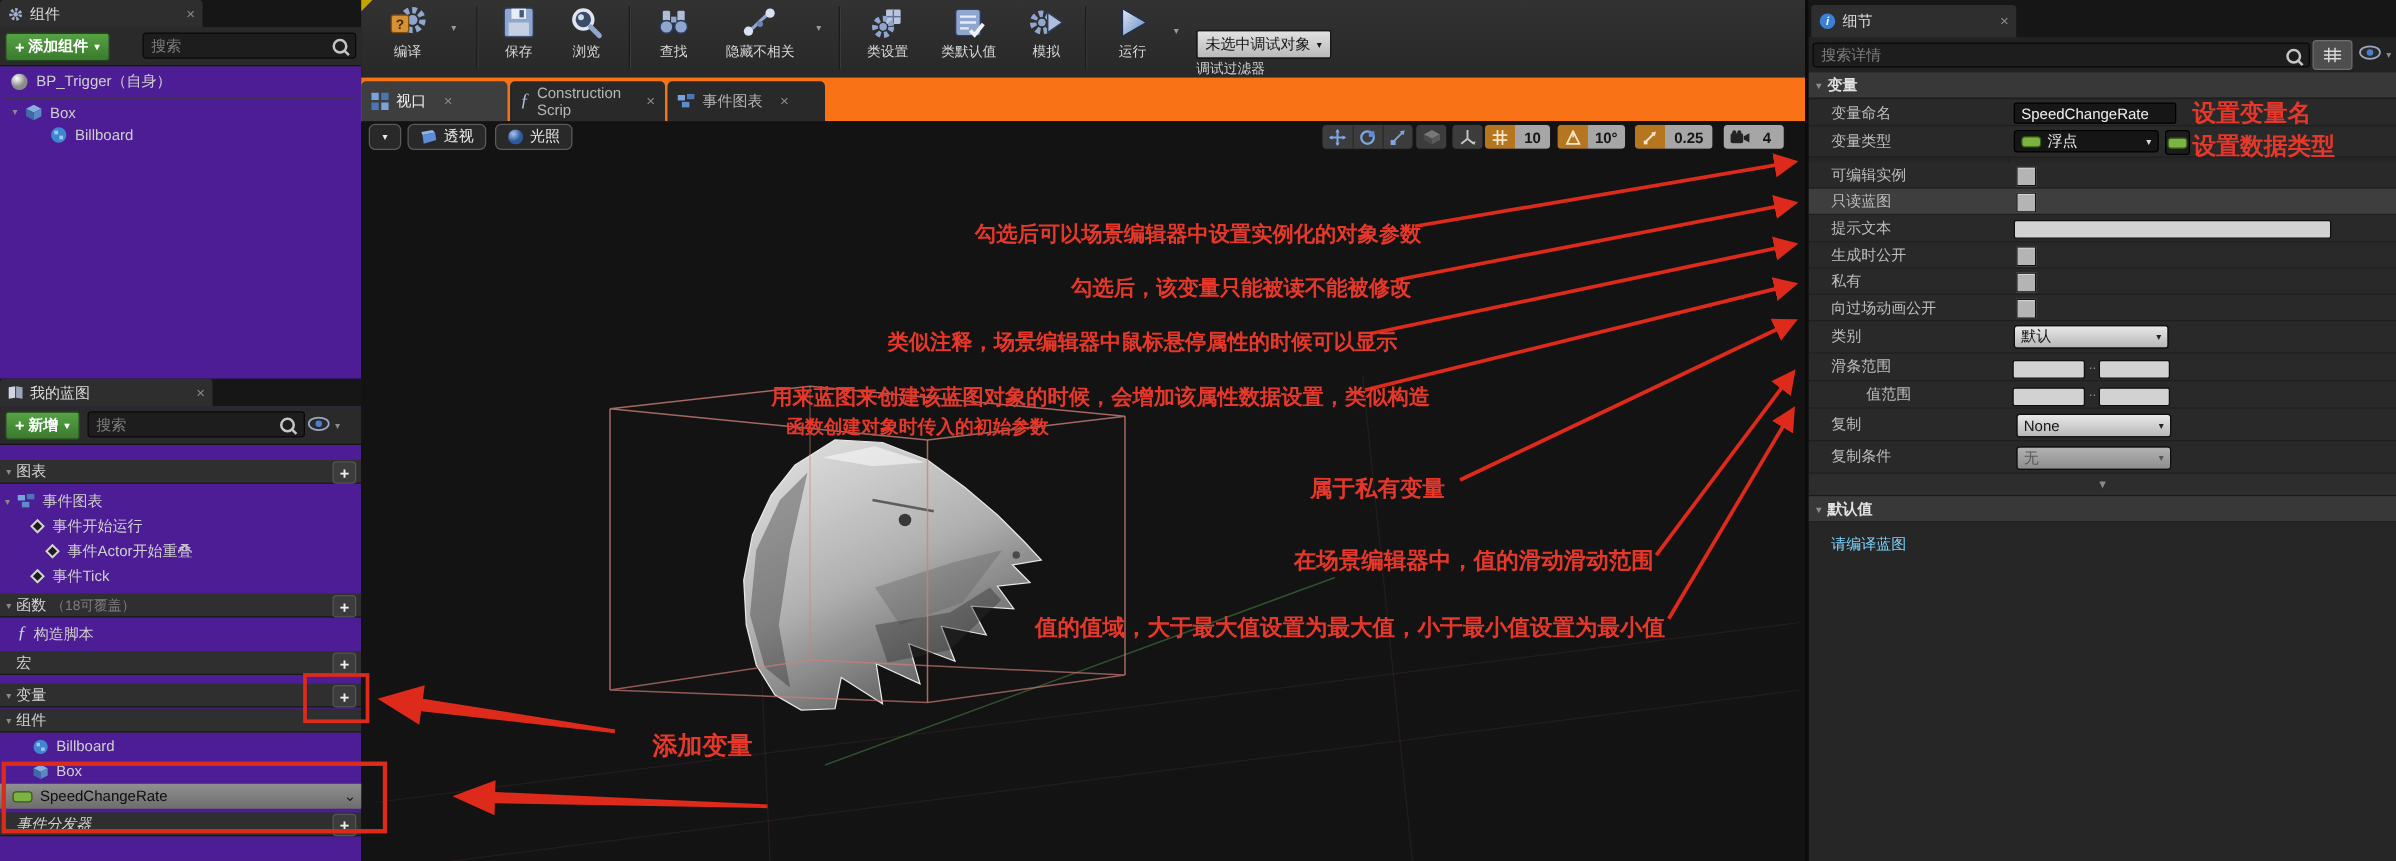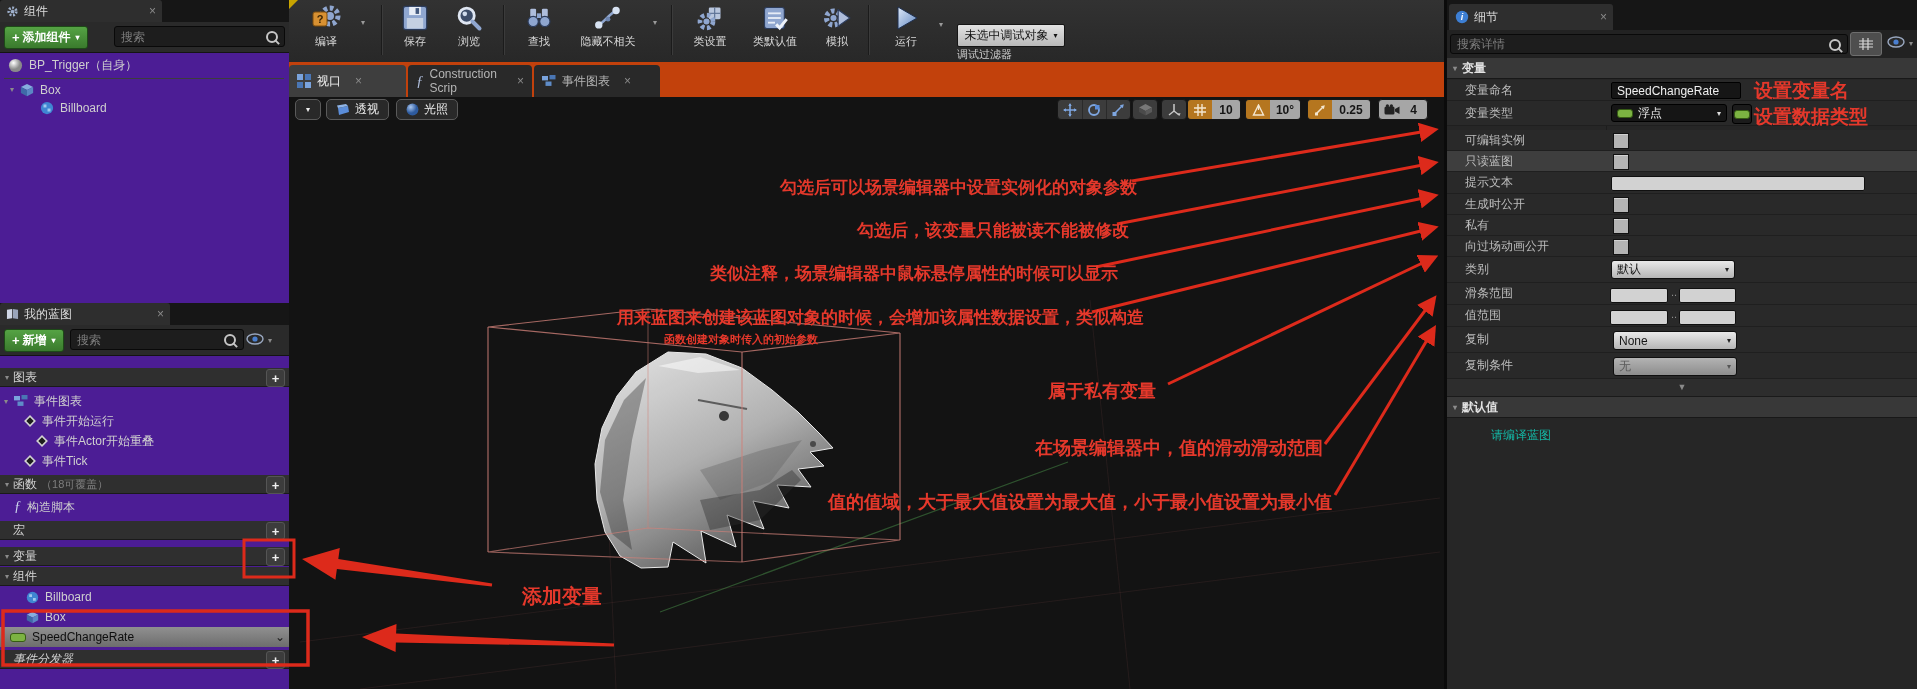--- a/index.html
+++ b/index.html
@@ -27,21 +27,21 @@
   .selrow{background:linear-gradient(#909090,#6d6d6d);color:#0e0e0e !important;}
   
   .maintb{position:absolute;left:289px;top:0;width:1155px;height:62px;background:linear-gradient(#323232,#282828);border-bottom:1px solid #131313;}
   .tbtn{position:absolute;top:3px;display:flex;flex-direction:column;align-items:center;gap:1px;}
   .tbtn .tlabel{font-size:11px;color:#d8d8d8;}
   .ticon{width:32px;height:30px;display:flex;align-items:center;justify-content:center;}
   .tsep{position:absolute;top:5px;width:1px;height:50px;background:#1b1b1b;border-right:1px solid #3b3b3b;}
   .tcaret{position:absolute;color:#9a9a9a;font-size:8px;}
   .debugbtn{position:absolute;background:linear-gradient(#e2e2e2,#b9b9b9);border:1px solid #151515;border-radius:2px;color:#141414;font-size:12px;display:flex;align-items:center;justify-content:center;gap:5px;}
   
-  .doctabs{position:absolute;left:289px;top:62px;width:1155px;height:35px;background:#c2410c;border-bottom:1px solid #0d0d0d;}
+  .doctabs{position:absolute;left:289px;top:62px;width:1155px;height:35px;background:#f97316;border-bottom:1px solid #0d0d0d;}
   .dtab{position:absolute;top:3px;height:32px;display:flex;align-items:center;gap:6px;padding:0 8px;font-size:12px;border-radius:4px 4px 0 0;box-sizing:border-box;}
   .dtab .x{color:#8a8a8a;margin-left:8px;}
   
   .viewport{position:absolute;left:289px;top:97px;width:1155px;height:592px;background:#131313;}
   .hudbtn{position:absolute;top:2px;height:21px;background:rgba(43,43,43,.92);border:1px solid #5a5a5a;border-radius:5px;color:#ececec;font-size:12px;display:flex;align-items:center;gap:5px;padding:0 9px;box-sizing:border-box;}
   .pill{position:absolute;top:2px;height:21px;background:#3c3c3c;border:1px solid #161616;border-radius:4px;display:flex;align-items:center;overflow:hidden;box-sizing:border-box;}
   .pseg{height:100%;display:flex;align-items:center;justify-content:center;}
   .pseg.orange{background:#b5761f;}
   .pseg.val{background:#a6a6a6;color:#161616;font-weight:bold;font-size:12px;}
   
@@ -611,21 +611,21 @@
       <span class="cv" style="font-size:8px;">▾</span>
     </div>
 
     <div class="drow" style="top:283px;height:22px;">
         <span class="dlabel">滑条范围</span>
       </div>
     <input class="linp" style="left: 163px; top: 288px; width: 58px; height: 15px;">
     <span class="ab" style="left:224px;top:286px;color:#8d8d8d;font-size:11px;">..</span>
     <input class="linp" style="left: 232px; top: 288px; width: 57px; height: 15px;">
 
-    <div class="drow" style="top:305px;height:22px;">
+    <div class="drow" style="top:305px;height:22px;padding-left:28px;">
         <span class="dlabel">值范围</span>
       </div>
     <input class="linp" style="left: 163px; top: 310px; width: 58px; height: 15px;">
     <span class="ab" style="left:224px;top:308px;color:#8d8d8d;font-size:11px;">..</span>
     <input class="linp" style="left: 232px; top: 310px; width: 57px; height: 15px;">
 
     <div class="drow" style="top:327px;height:26px;">
         <span class="dlabel">复制</span>
       </div>
     <div class="ddl" style="left:166px;top:331px;width:124px;height:19px;">
@@ -640,21 +640,21 @@
       <span>无</span>
       <span class="cv" style="font-size:8px;color:#555;">▾</span>
     </div>
 
     <div class="ab" style="left:0;top:379px;width:100%;height:17px;background:#2d2d2d;border-bottom:1px solid #1a1a1a;text-align:center;color:#8a8a8a;font-size:9px;line-height:17px;"><span>▼</span></div>
 
     <div class="dhdr" style="top:397px;">
       <span class="tri">▾</span>
       <span>默认值</span>
     </div>
-    <div class="ab" style="left:18px;top:427px;color:#14b8a6;font-size:12px;margin-left:26px;">请编译蓝图</div>
+    <div class="ab" style="left:18px;top:427px;color:#7dd3fc;font-size:12px;">请编译蓝图</div>
   </div>
 
   <svg class="overlay" width="1917" height="689" viewBox="0 0 1917 689">
     <defs>
       <marker id="ah" viewBox="0 0 10 10" refX="7" refY="5" markerWidth="6.5" markerHeight="6.5" orient="auto">
           <path d="M0,0 L10,5 L0,10 z" fill="#dd2a1b"></path>
         </marker>
       <linearGradient id="statueG" x1="0" y1="0" x2="0.55" y2="1">
           <stop offset="0" stop-color="#ececec"></stop>
           <stop offset="0.55" stop-color="#b7b7b7"></stop>
@@ -705,21 +705,21 @@
     <g fill="#dd2a1b" stroke="none">
       <polygon points="302,559 339.8,548.1 338.3,558.9 492.2,583.5 491.8,586.5 336.9,568.9 335.4,579.7"></polygon>
       <polygon points="362,637 396.5,624.1 396.1,633.6 614.1,643.5 613.9,646.5 395.9,642.6 395.6,652.1"></polygon>
     </g>
   </svg>
 
   <div class="rnote" style="left:780px;top:176px;font-size:17px;">勾选后可以场景编辑器中设置实例化的对象参数</div>
   <div class="rnote" style="left:857px;top:219px;font-size:17px;">勾选后，该变量只能被读不能被修改</div>
   <div class="rnote" style="left:710px;top:262px;font-size:17px;">类似注释，场景编辑器中鼠标悬停属性的时候可以显示</div>
   <div class="rnote" style="left:617px;top:306px;font-size:17px;">用来蓝图来创建该蓝图对象的时候，会增加该属性数据设置，类似构造</div>
-  <div class="rnote" style="left:650px;top:332px;font-size:11px;padding-left:14px;">函数创建对象时传入的初始参数</div>
+  <div class="rnote" style="left:615px;top:332px;font-size:15px;padding-left:14px;">函数创建对象时传入的初始参数</div>
   <div class="rnote" style="left:1048px;top:379px;font-size:18px;">属于私有变量</div>
   <div class="rnote" style="left:1035px;top:436px;font-size:18px;">在场景编辑器中，值的滑动滑动范围</div>
   <div class="rnote" style="left:828px;top:490px;font-size:18px;">值的值域，大于最大值设置为最大值，小于最小值设置为最小值</div>
   <div class="rnote" style="left:522px;top:583px;font-size:20px;">添加变量</div>
   <div class="rnote" style="left:1754px;top:78px;font-size:19px;">设置变量名</div>
   <div class="rnote" style="left:1754px;top:104px;font-size:19px;">设置数据类型</div>
 
 </div>
 
 </body></html>

